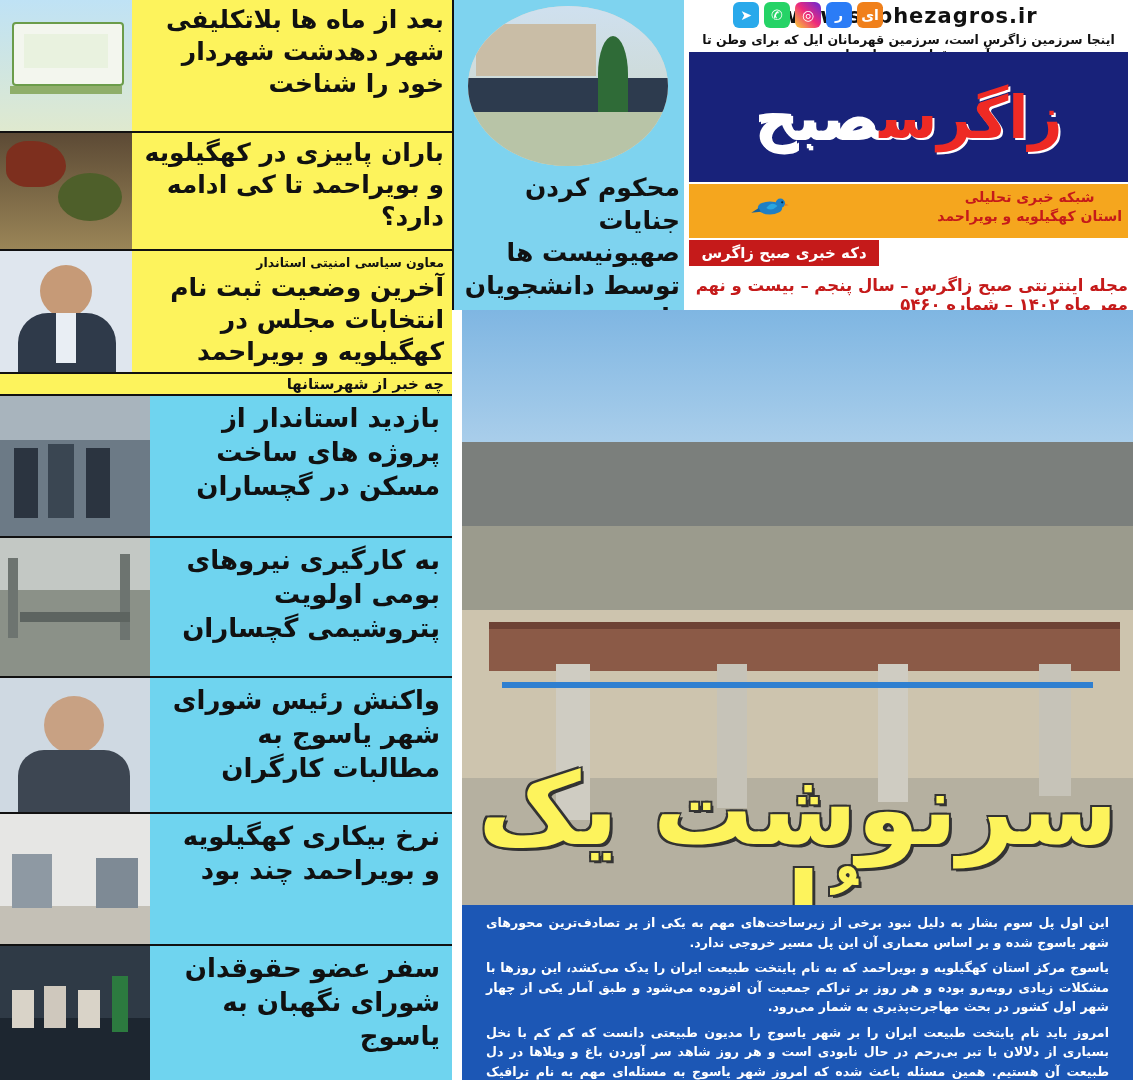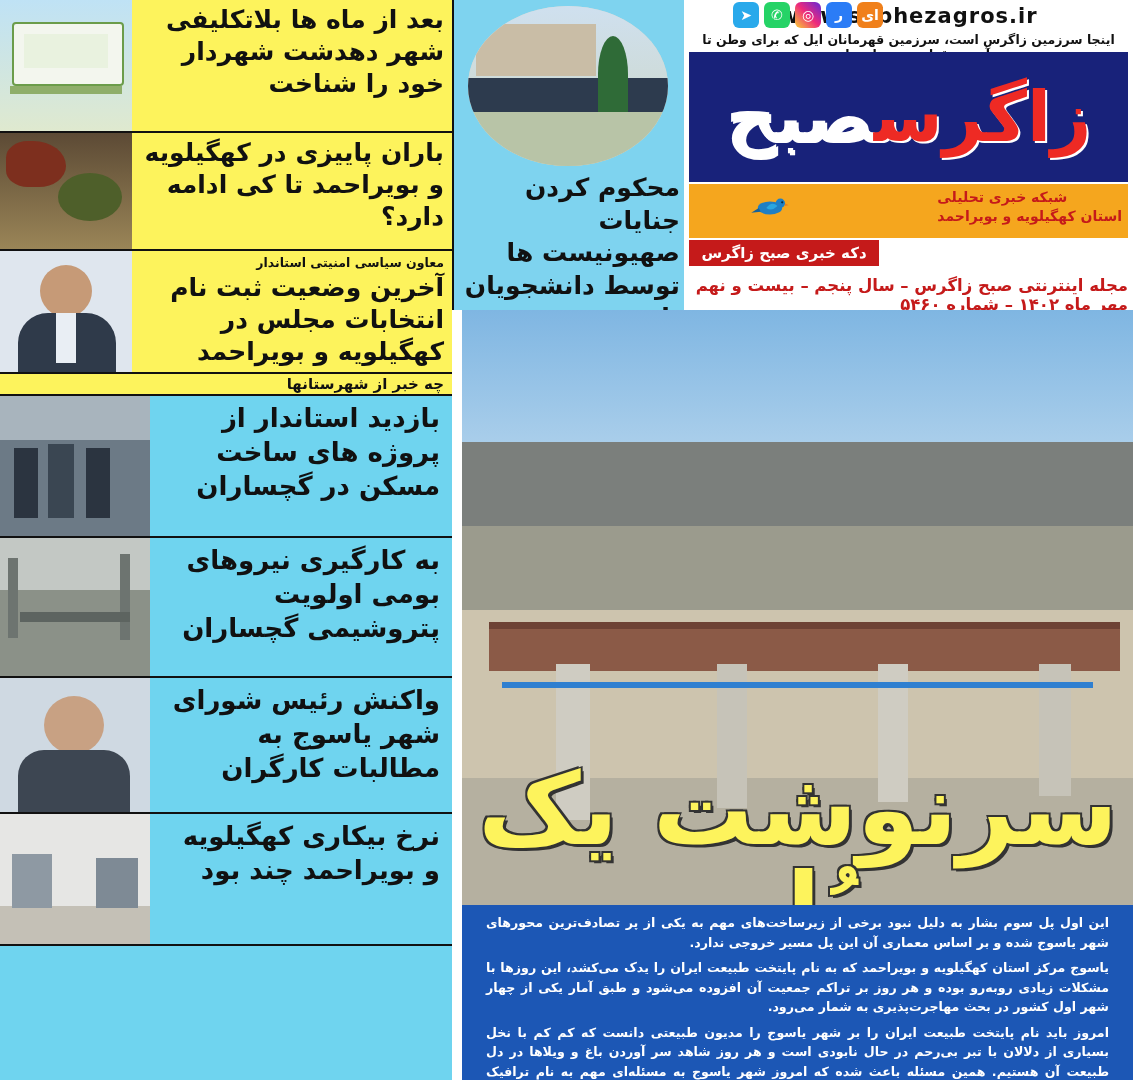--- a/index.html
+++ b/index.html
@@ -101,29 +101,29 @@
   .slogan{
     position:absolute;left:0;top:32px;width:449px;text-align:center;direction:rtl;
     font-size:12.5px;font-weight:bold;color:#111;
   }
   .logo-box{
     position:absolute;left:5px;top:52px;width:439px;height:130px;
     background:#18227a;border:3px solid #18227a;box-sizing:border-box;
     display:flex;align-items:center;justify-content:center;
   }
   .logo-text{
-    color:#ee2a24;font-size:70px;font-weight:bold;direction:rtl;
+    color:#ee2a24;font-size:59px;font-weight:bold;direction:rtl;
     text-shadow:2px 2px 0 #ffffff;line-height:1;
   }
   .logo-text .white{color:#ffffff;}
   .sub-strip{
     position:absolute;left:5px;top:184px;width:439px;height:54px;background:#f5a61e;
   }
   .sub-strip .redtext{
-    position:absolute;right:6px;top:4px;direction:rtl;text-align:left;
+    position:absolute;right:6px;top:4px;direction:rtl;text-align:center;
     color:#c51a1a;font-size:14px;font-weight:bold;line-height:1.35;margin-left:24px;
   }
   .bird{
     position:absolute;left:62px;top:8px;width:38px;height:30px;
   }
   .kiosk{
     position:absolute;left:5px;top:240px;width:190px;height:26px;background:#c51a1a;
     color:#fff;font-size:15px;font-weight:bold;display:flex;align-items:center;justify-content:center;
     direction:rtl;
   }
@@ -244,20 +244,33 @@
         <div style="position:absolute;inset:0;background:#e6e6e4;"></div>
         <div style="position:absolute;left:0;top:92px;width:150px;height:40px;background:#c4c0b6;"></div>
         <div style="position:absolute;left:12px;top:40px;width:40px;height:54px;background:#8e99a3;"></div>
         <div style="position:absolute;left:96px;top:44px;width:42px;height:50px;background:#7e8a95;"></div>
       </div>
       <div class="txt">
         <div class="hl">نرخ بیکاری کهگیلویه و بویراحمد چند بود</div>
       </div>
     </div>
 
+    <div class="sec-item" style="top:946px;height:134px;border-bottom:none;">
+      <div class="thumb">
+        <div style="position:absolute;inset:0;background:#2f3a46;"></div>
+        <div style="position:absolute;left:0;top:72px;width:150px;height:62px;background:#1d2630;"></div>
+        <div style="position:absolute;left:12px;top:44px;width:22px;height:38px;background:#d9d3c8;"></div>
+        <div style="position:absolute;left:44px;top:40px;width:22px;height:42px;background:#cfc8bd;"></div>
+        <div style="position:absolute;left:78px;top:44px;width:22px;height:38px;background:#d9d3c8;"></div>
+        <div style="position:absolute;left:112px;top:30px;width:16px;height:56px;background:#2c7a3f;"></div>
+      </div>
+      <div class="txt">
+        <div class="hl">سفر عضو حقوقدان شورای نگهبان به یاسوج</div>
+      </div>
+    </div>
   </div>
 
   <div class="mid-top">
     <div class="mid-photo">
       <div style="position:absolute;inset:0;background:linear-gradient(#cfe0ef,#cdd6c2);"></div>
       <div style="position:absolute;left:8px;top:18px;width:120px;height:52px;background:#c9bda6;"></div>
       <div style="position:absolute;left:0;top:72px;width:200px;height:34px;background:#2d3b4e;"></div>
       <div style="position:absolute;left:0;top:106px;width:200px;height:54px;background:#b8c4a7;"></div>
       <div style="position:absolute;left:130px;top:30px;width:30px;height:76px;background:#2f6b37;border-radius:50% 50% 0 0;"></div>
     </div>

